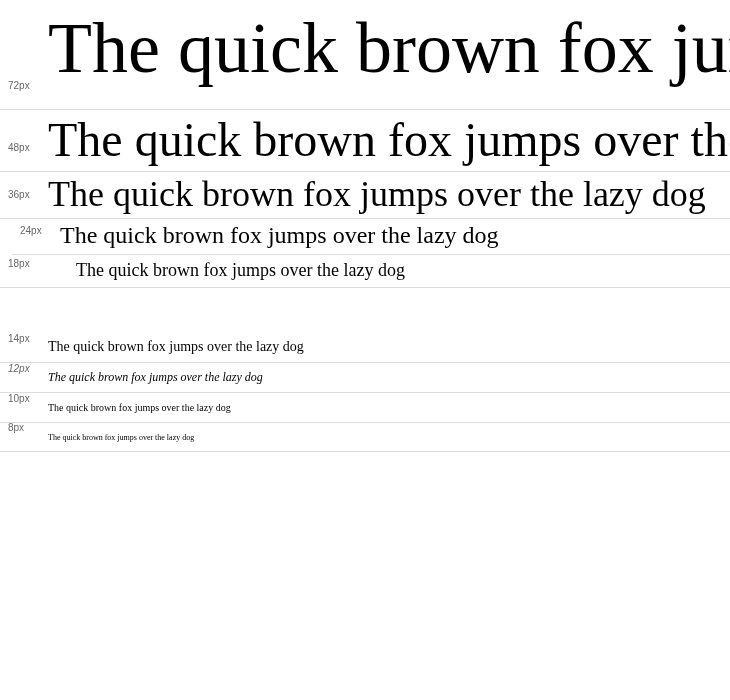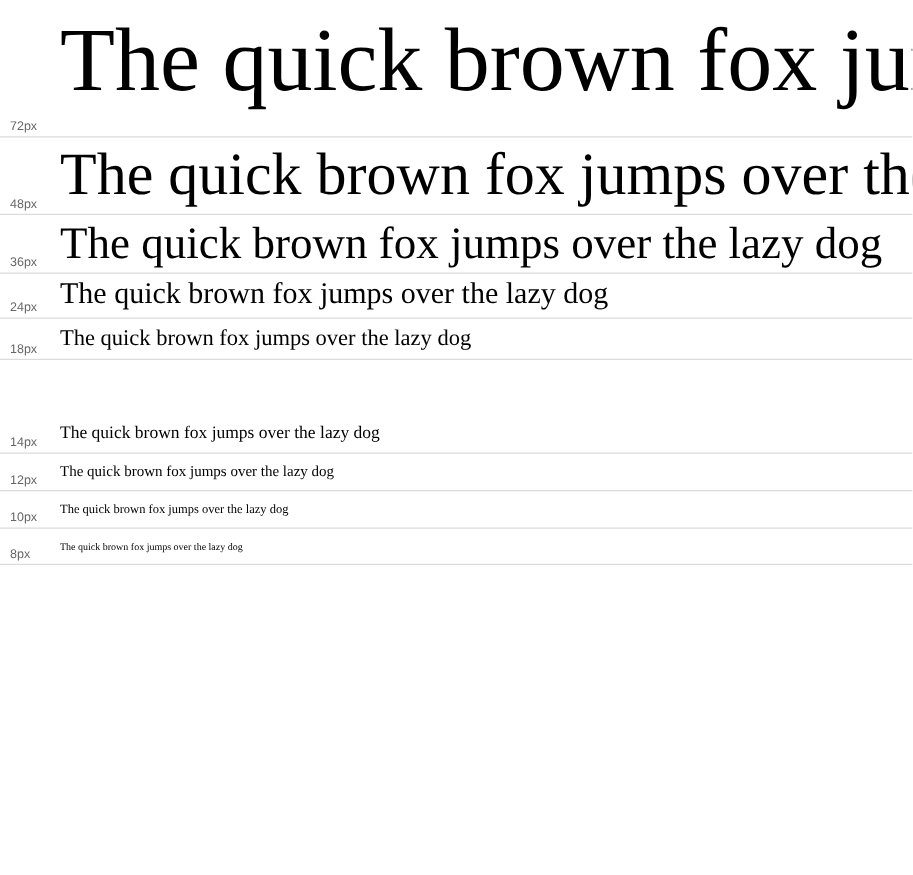--- a/index.html
+++ b/index.html
@@ -20,21 +20,21 @@
   .row {
     position: relative;
     border-bottom: 1px solid #dcdcdc;
     box-sizing: border-box;
     overflow: hidden;
     white-space: nowrap;
   }
   .size-label {
     position: absolute;
     left: 8px;
-    bottom: 2px;
+    bottom: 18px;
     font-size: 10px;
     color: #666666;
     font-family: "Liberation Sans", sans-serif;
     line-height: 1;
   }
   .sample {
     display: block;
     margin-left: 48px;
     color: #000000;
     font-family: "Liberation Serif", serif;
@@ -42,27 +42,27 @@
     line-height: 1.08;
     white-space: nowrap;
   }
   
   .r72 { height: 110px; }
   .r72 .sample { font-size: 72px; line-height: 1.35; }
   .r48 { height: 62px; }
   .r48 .sample { font-size: 48px; line-height: 1.25; }
   .r36 { height: 47px; }
   .r36 .sample { font-size: 36px; line-height: 1.25; }
-  .r24 { height: 36px; }
+  .r24 { height: 36px; margin-left: 12px; }
   .r24 .sample { font-size: 24px; line-height: 1.4; }
-  .r18 { height: 33px; }
+  .r18 { height: 33px; padding-left: 28px; }
   .r18 .sample { font-size: 18px; line-height: 1.7; }
   .r14 { height: 31px; margin-top: 44px; }
   .r14 .sample { font-size: 14px; line-height: 2.1; }
-  .r12 { height: 30px; }
+  .r12 { height: 30px; font-style: italic; }
   .r12 .sample { font-size: 12px; line-height: 2.4; }
   .r10 { height: 30px; }
   .r10 .sample { font-size: 10px; line-height: 2.9; }
   .r8  { height: 29px; }
   .r8 .sample  { font-size: 8px;  line-height: 3.7; }
 
   .blank-area {
     height: 260px;
     background: #ffffff;
   }

